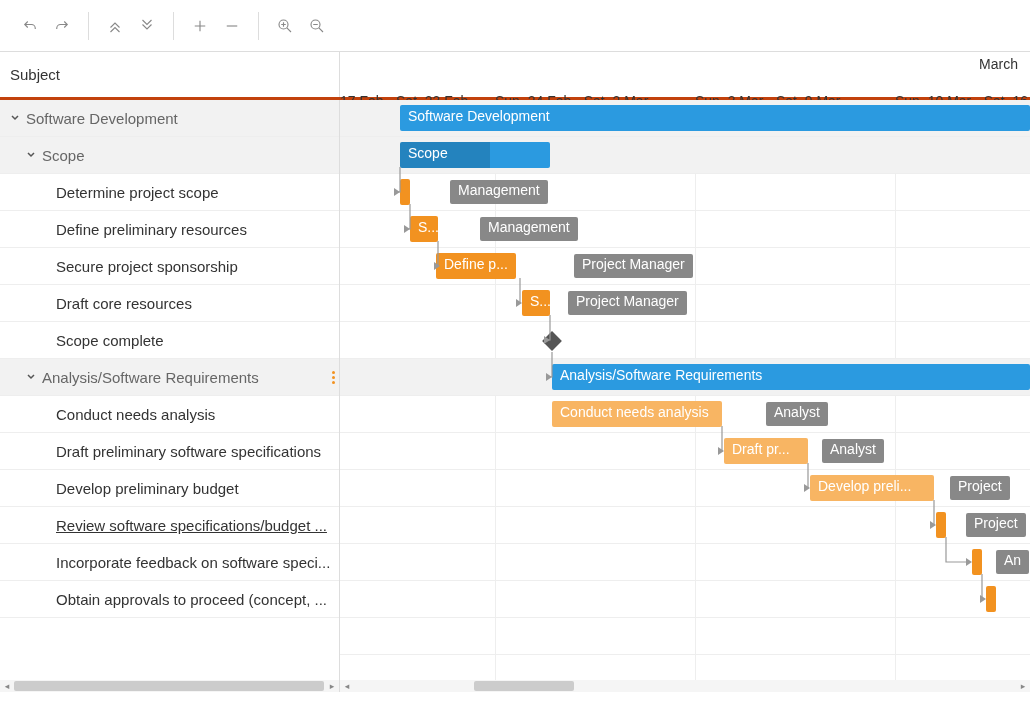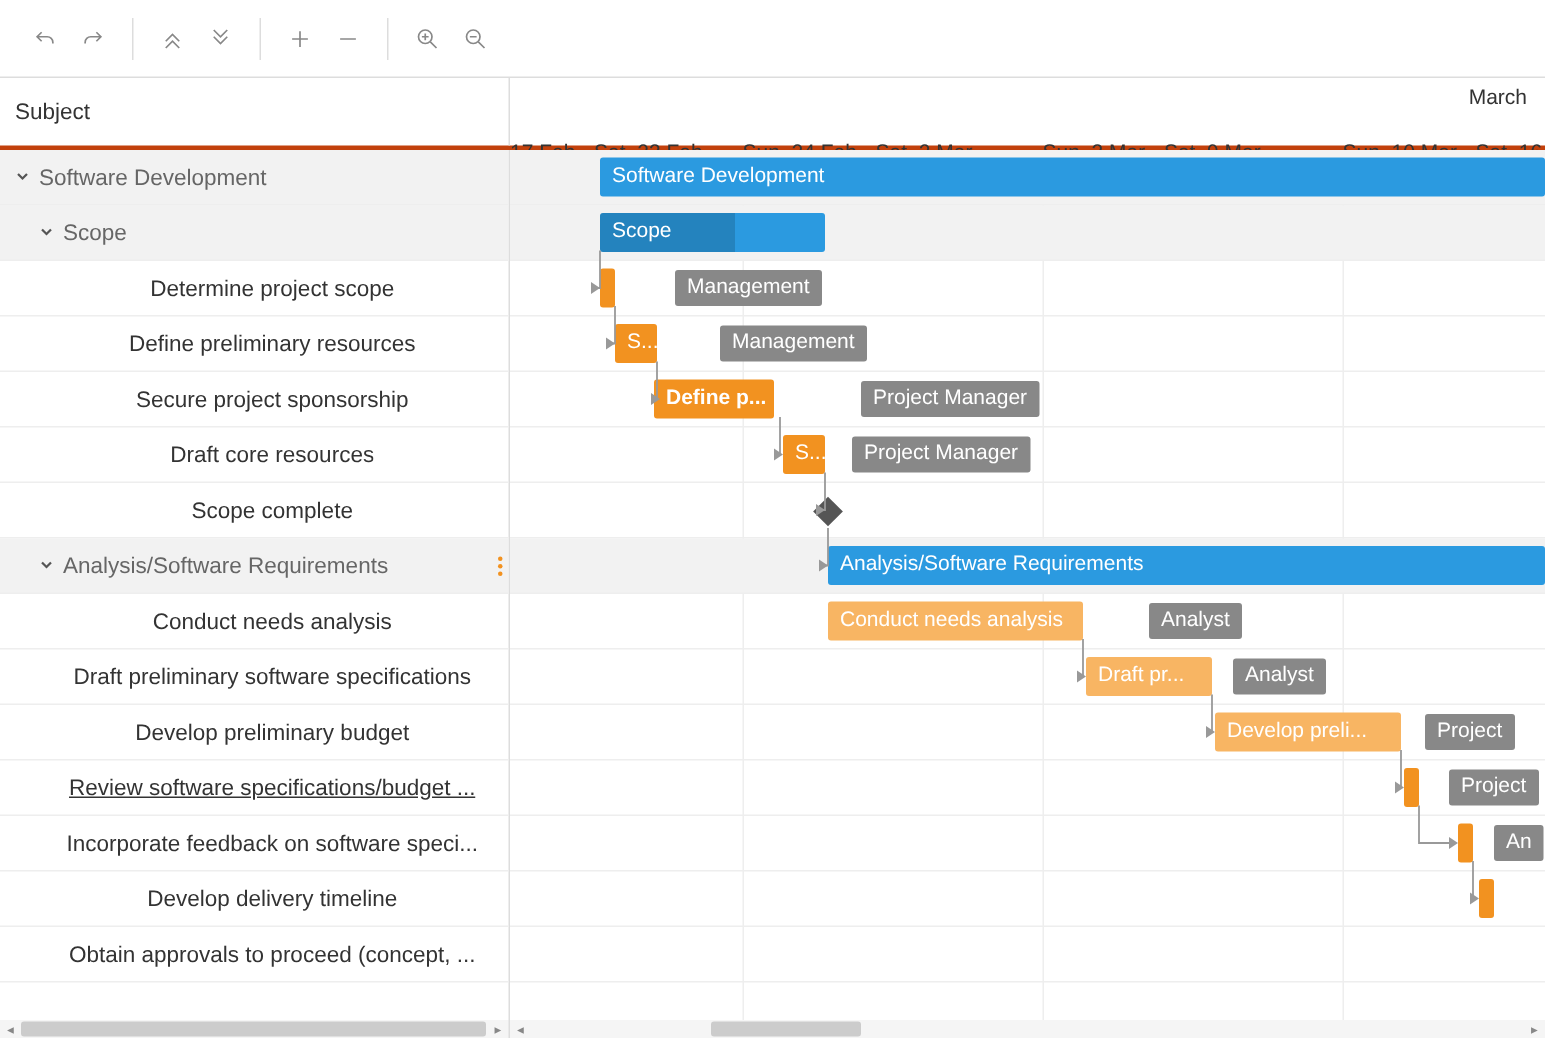--- a/index.html
+++ b/index.html
@@ -25,21 +25,21 @@
   .left-panel { position: absolute; left: 0; top: 0; width: 340px; bottom: 12px; border-right: 1px solid #ddd; overflow: hidden; }
   .right-panel { position: absolute; left: 340px; right: 0; top: 0; bottom: 12px; overflow: hidden; }
   
   .row { height: 37px; display: flex; align-items: center; border-bottom: 1px solid #eee; }
   .row.group { background: #f2f2f2; }
   .row .expander { width: 14px; height: 14px; margin-right: 4px; display: inline-flex; align-items: center; justify-content: center; color: #555; }
   .row .label { font-size: 15px; color: #333; white-space: nowrap; overflow: hidden; text-overflow: ellipsis; }
   .row.group .label { color: #666; }
   .row.lvl0 { padding-left: 8px; }
   .row.lvl1 { padding-left: 24px; }
-  .row.lvl2 { padding-left: 24px; justify-content: center; }
+  .row.lvl2 { padding-left: 56px; }
   
   .drag-handle { position: absolute; right: 2px; top: 0; width: 8px; height: 37px; display: flex; flex-direction: column; align-items: center; justify-content: center; gap: 2px; }
   .drag-handle span { width: 3px; height: 3px; background: #f29220; border-radius: 50%; }
   
   
   .gantt-row { height: 37px; position: relative; border-bottom: 1px solid #eee; }
   .gantt-row.group { background: #f2f2f2; }
   .gridlines { position: absolute; top: 0; bottom: 0; left: 0; right: 0; pointer-events: none; }
   .gridline { position: absolute; top: 0; bottom: 0; width: 1px; background: #eee; }
   
@@ -198,23 +198,20 @@
       <div class="row lvl2" style="position: relative;">
         <span class="label">Develop preliminary budget</span>
       </div>
       <div class="row lvl2" style="position: relative; text-decoration: underline;">
         <span class="label">Review software specifications/budget ...</span>
       </div>
       <div class="row lvl2" style="position: relative;">
         <span class="label">Incorporate feedback on software speci...</span>
       </div>
       <div class="row lvl2" style="position: relative;">
-        <span class="label">Develop delivery timeline</span>
-      </div>
-      <div class="row lvl2" style="position: relative;">
         <span class="label">Obtain approvals to proceed (concept, ...</span>
       </div>
     </div>
   <div class="right-panel">
     <div class="gridlines" id="gridlines">
         <div class="gridline" style="left: 155px;"></div>
         <div class="gridline" style="left: 355px;"></div>
         <div class="gridline" style="left: 555px;"></div>
       </div>
     <div class="gantt-container" id="gantt-container">
@@ -231,21 +228,21 @@
         <div class="gantt-row"></div>
         <div class="gantt-row"></div>
         <div class="gantt-row"></div>
         <div class="gantt-row"></div>
         <div class="gantt-row"></div>
         <div class="gantt-row"></div>
         <div class="bar summary-blue" style="left: 60px; width: 630px; top: 5px; position: absolute;">Software Development</div>
         <div class="bar summary-blue" style="left: 60px; width: 150px; top: 42px; position: absolute;"><div class="progress-overlay" style="width: 60%;"></div><span style="position: relative;">Scope</span></div>
         <div class="bar orange tiny" style="left: 60px; width: 10px; top: 79px; position: absolute;"></div>
         <div class="bar orange" style="left: 70px; width: 28px; top: 116px; position: absolute;">S...</div>
-        <div class="bar orange" style="left: 96px; width: 80px; top: 153px; position: absolute; font-weight: bold;">Define p...</div>
+        <div class="bar orange" style="left: 96px; width: 80px; top: 153px; position: absolute;">Define p...</div>
         <div class="bar orange" style="left: 182px; width: 28px; top: 190px; position: absolute;">S...</div>
         <div class="bar summary-blue" style="left: 212px; width: 478px; top: 264px; position: absolute;">Analysis/Software Requirements</div>
         <div class="bar orange-light" style="left: 212px; width: 170px; top: 301px; position: absolute;">Conduct needs analysis</div>
         <div class="bar orange-light" style="left: 384px; width: 84px; top: 338px; position: absolute;">Draft pr...</div>
         <div class="bar orange-light" style="left: 470px; width: 124px; top: 375px; position: absolute;">Develop preli...</div>
         <div class="bar orange tiny" style="left: 596px; width: 10px; top: 412px; position: absolute;"></div>
         <div class="bar orange tiny" style="left: 632px; width: 10px; top: 449px; position: absolute;"></div>
         <div class="bar orange tiny" style="left: 646px; width: 10px; top: 486px; position: absolute;"></div>
         <div class="milestone" style="left: 205px; top: 234px;"></div>
         <div class="resource-tag" style="left: 110px; top: 80px;">Management</div>

